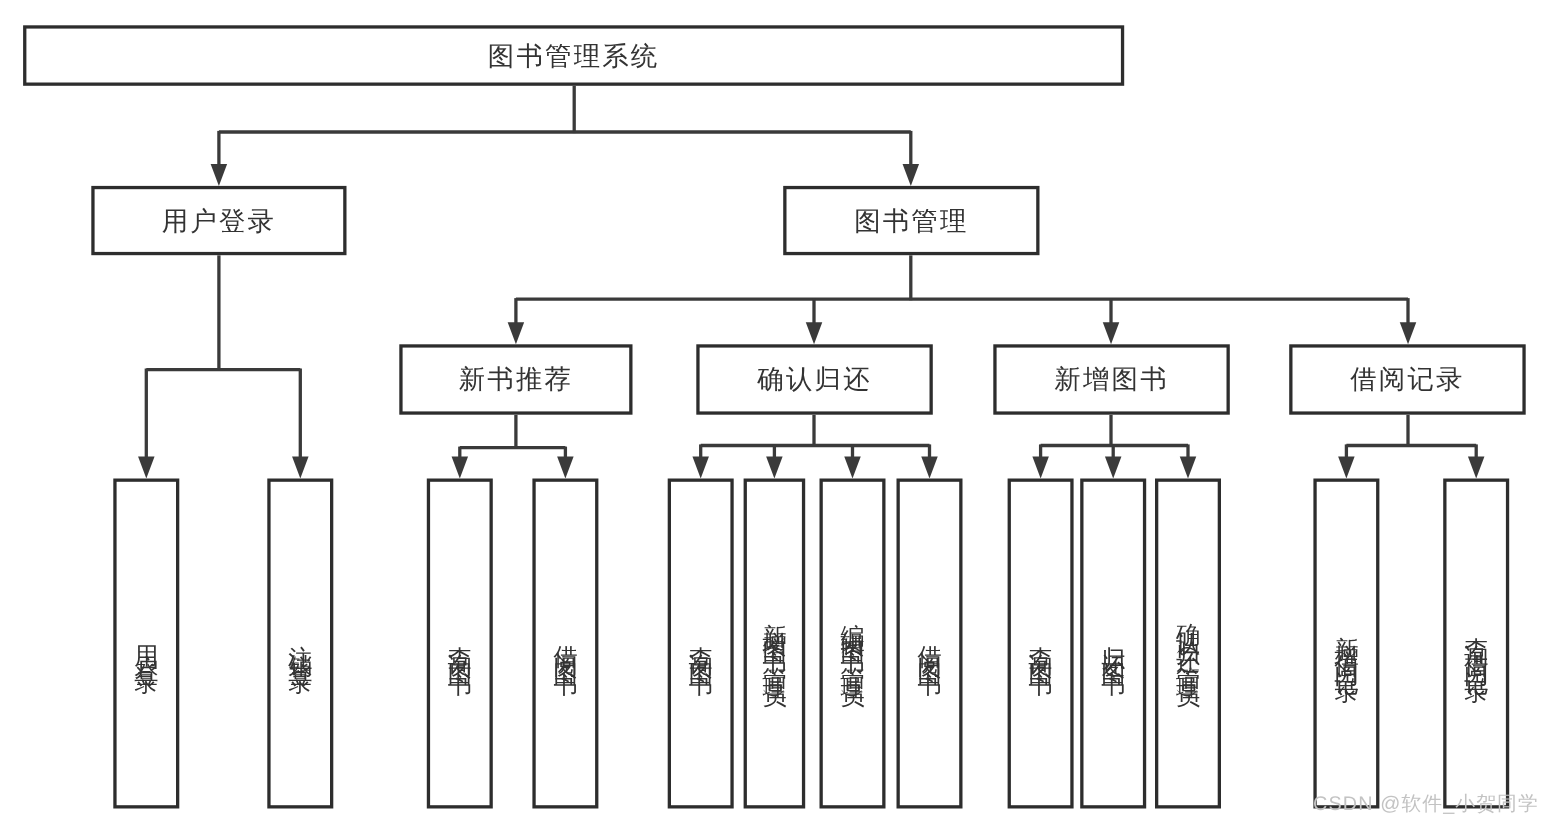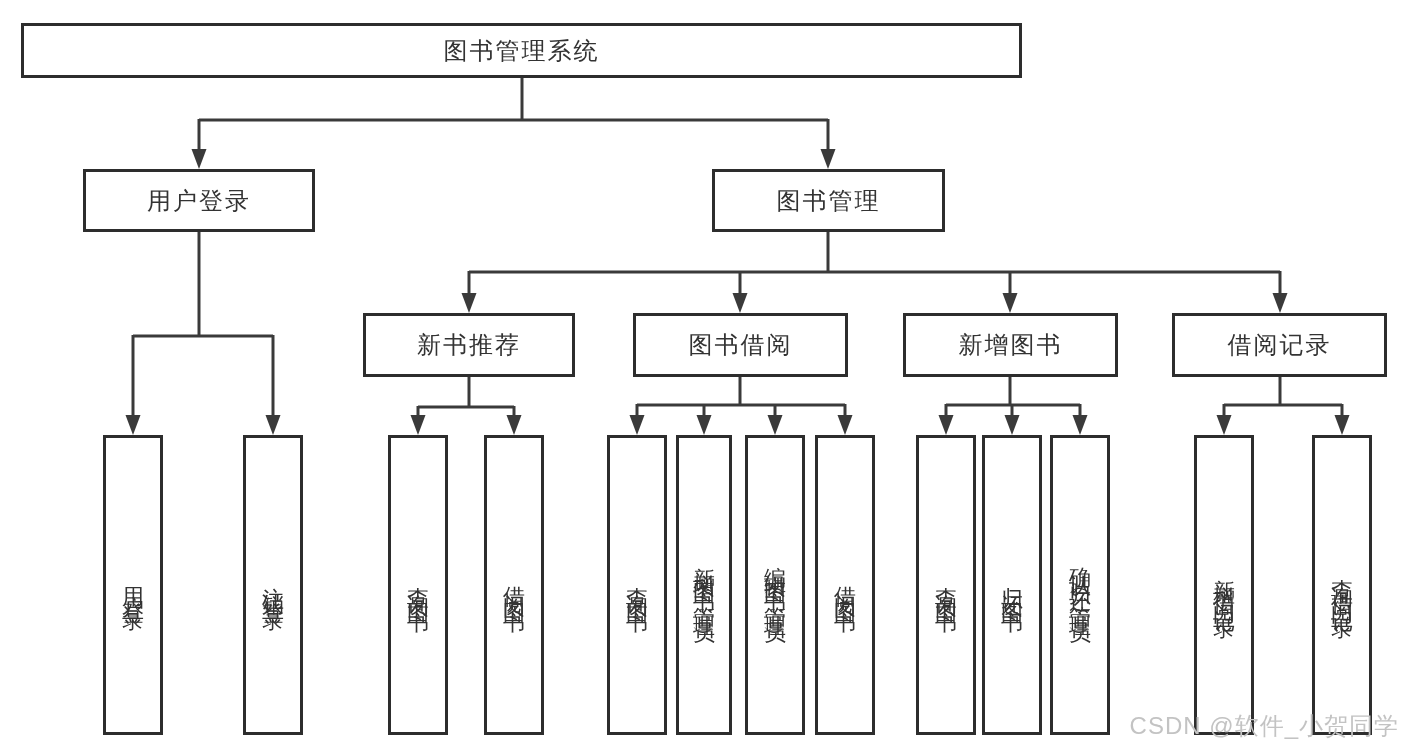--- a/index.html
+++ b/index.html
@@ -47,21 +47,21 @@
     text-orientation: mixed;
     font-size: 22px;
     letter-spacing: 8px;
     line-height: 1.1;
     color: var(--text);
   }
   .watermark {
     position: absolute;
     right: 6px;
     bottom: 5px;
-    font-size: 24px;
+    font-size: 18px;
     letter-spacing: 1px;
     color: var(--watermark);
     white-space: nowrap;
   }
 </style>
 </head>
 <body>
 
 <div class="canvas">
 
@@ -135,21 +135,21 @@
     <span class="hlabel">用户登录</span>
   </div>
   <div class="box" style="left:363px; top:313px; width:212px; height:64px;">
     <span class="hlabel">新书推荐</span>
   </div>
 
   <div class="box" style="left:712px; top:169px; width:233px; height:63px;">
     <span class="hlabel">图书管理</span>
   </div>
   <div class="box" style="left:633px; top:313px; width:215px; height:64px;">
-    <span class="hlabel">图书借阅</span>
+    <span class="hlabel">确认归还</span>
   </div>
   <div class="box" style="left:903px; top:313px; width:215px; height:64px;">
     <span class="hlabel">新增图书</span>
   </div>
   <div class="box" style="left:1172px; top:313px; width:215px; height:64px;">
     <span class="hlabel">借阅记录</span>
   </div>
 
   <div class="box vbox" style="left:103px; top:435px; width:60px; height:300px;">
     <span class="vlabel">用户登录</span>

